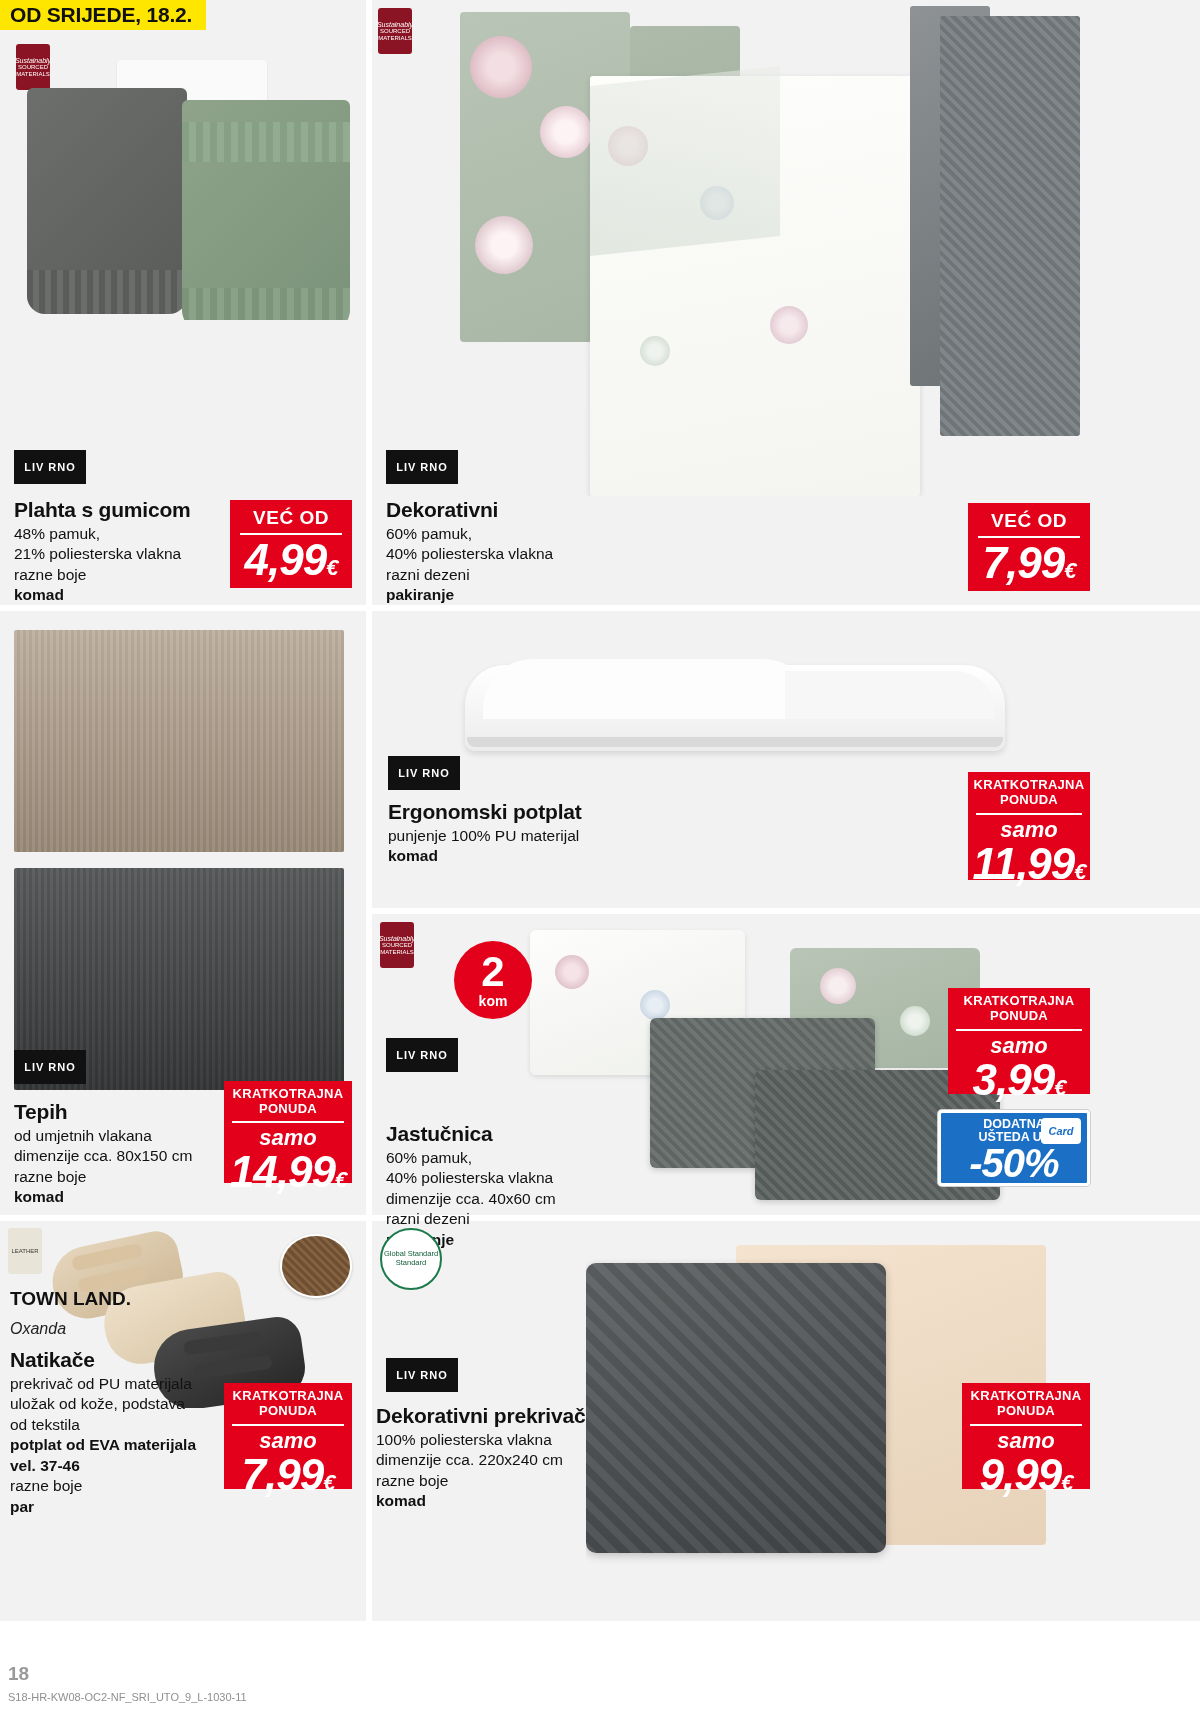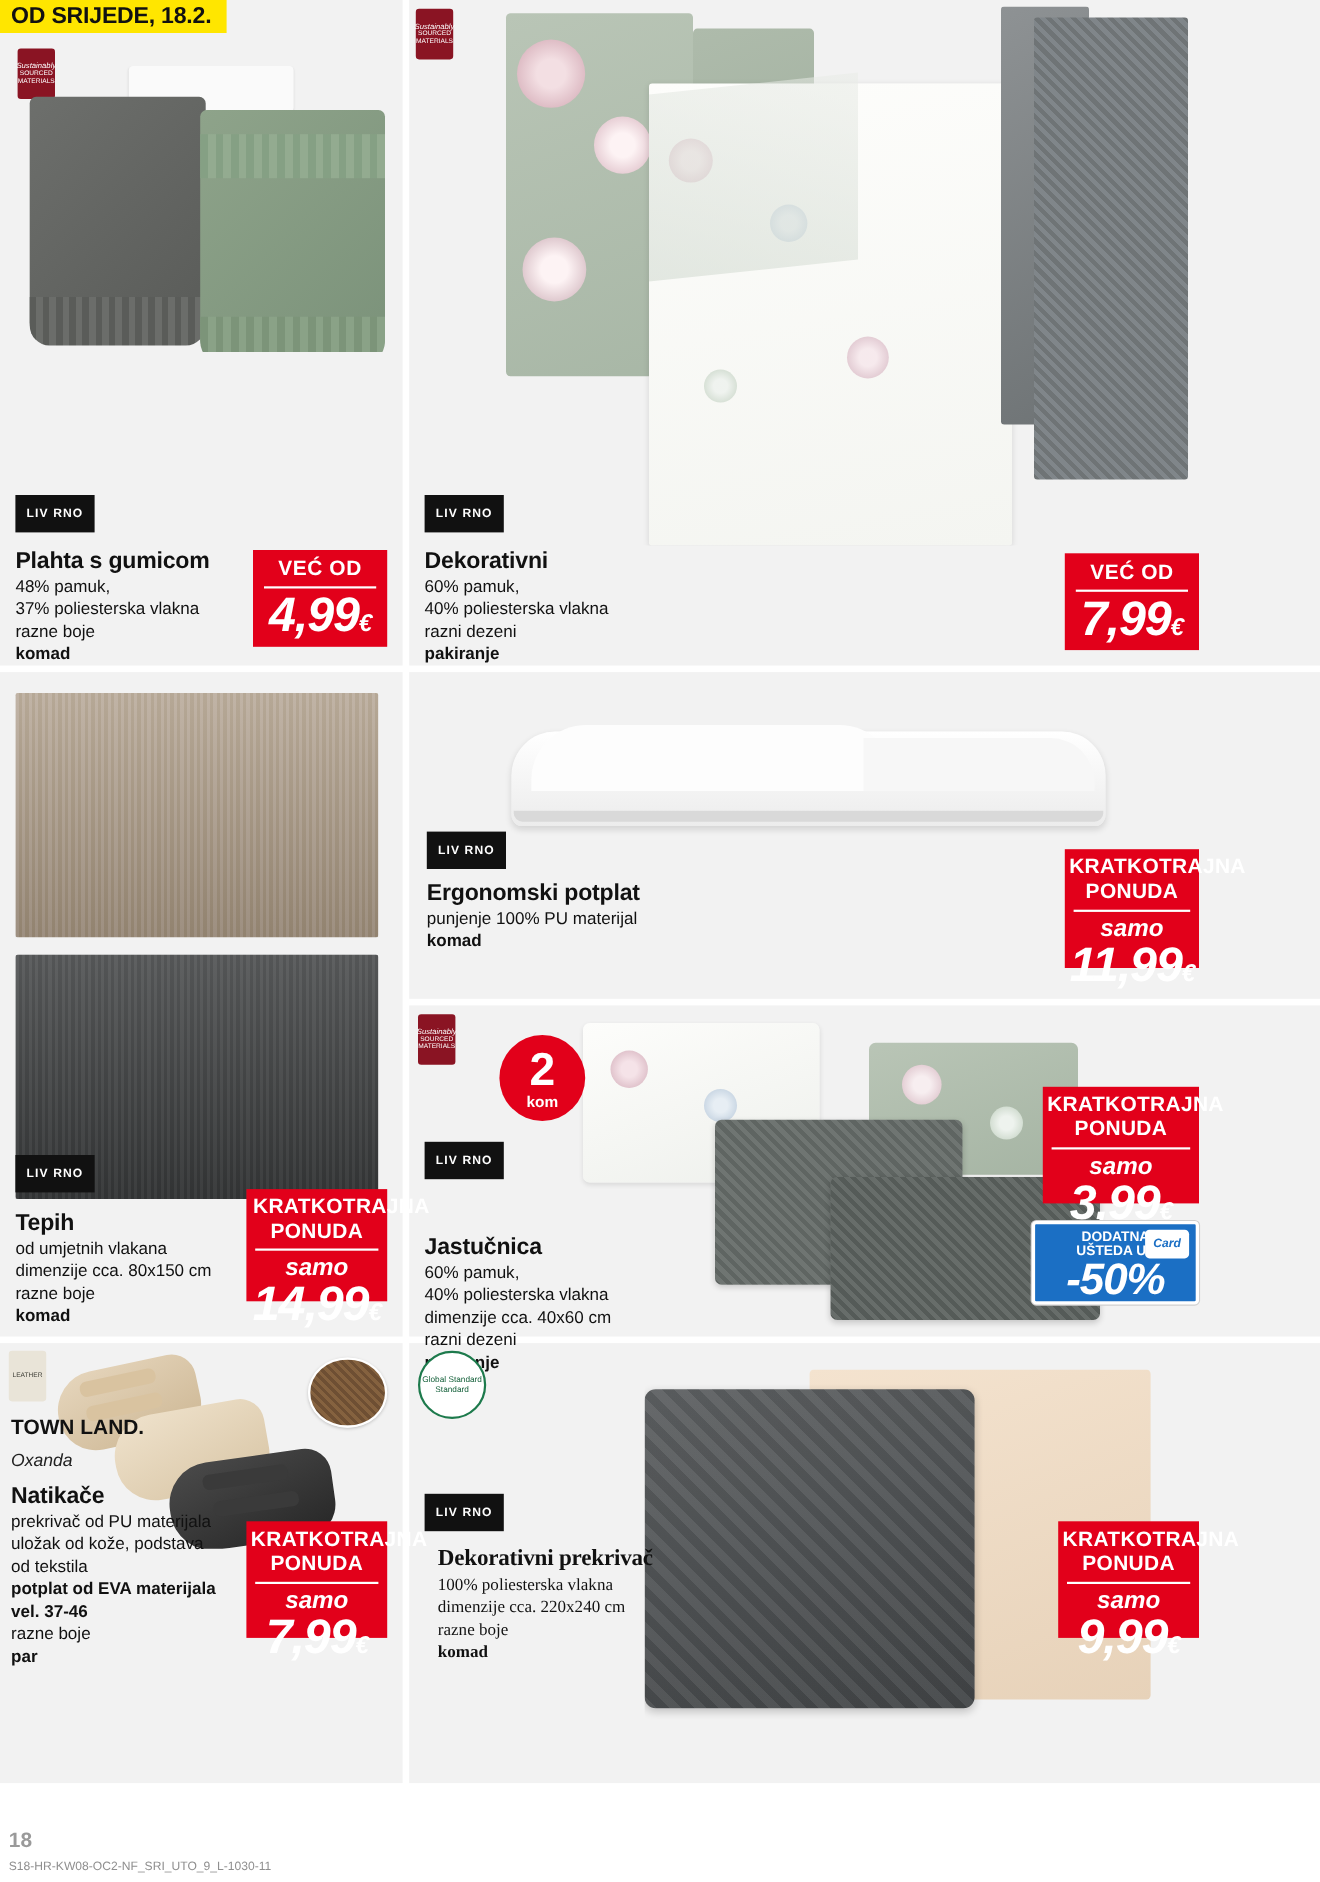--- a/index.html
+++ b/index.html
@@ -23,21 +23,21 @@
     font-size:11px;
   }
 
   .prod-title { font-size:21px; font-weight:bold; color:#111; margin:0 0 2px 0; letter-spacing:-0.2px;}
   .prod-desc { font-size:15.5px; line-height:1.32; color:#111; }
   .prod-desc .b { font-weight:bold; }
 
   
   .pricebox { background:#e2001a; color:#fff; text-align:center; }
   .pricebox .cap { font-weight:bold; font-size:19px; letter-spacing:.5px; }
-  .pricebox .small-cap { font-weight:bold; font-size:19px; line-height:1.15; letter-spacing:.3px;}
+  .pricebox .small-cap { font-weight:bold; font-size:13px; line-height:1.15; letter-spacing:.3px;}
   .pricebox .samo { font-weight:bold; font-size:22px; font-style:italic; }
   .pricebox .val {
     font-weight:bold; font-style:italic; font-size:44px; line-height:.95; letter-spacing:-1px;
   }
   .pricebox .val .cur { font-size:22px; font-style:italic; }
 
   
   .dimtable { font-size:15px; color:#111; }
   .dimtable .row { display:flex; align-items:center; border-bottom:2px solid #111; padding:6px 2px 5px 6px; }
   .dimtable .row:first-child { border-top:2px solid #111; }
@@ -134,21 +134,21 @@
   </div>
 
   <div class="brand-badge" style="position:absolute;left:14px;top:450px;width:72px;height:34px;">
     <span>LIV RNO</span>
   </div>
 
   <div style="position:absolute;left:14px;top:498px;width:220px;">
     <div class="prod-title">Plahta s gumicom</div>
     <div class="prod-desc">
       <div>48% pamuk,</div>
-      <div>37% poliesterska vlakna</div>
+      <div>21% poliesterska vlakna</div>
       <div>razne boje</div>
       <div class="b">komad</div>
     </div>
   </div>
 
   <div class="pricebox" style="position:absolute;left:230px;top:500px;width:122px;height:88px;">
     <div class="cap" style="padding-top:7px;">VEĆ OD</div>
     <div style="background:#fff;height:2px;margin:4px 10px 2px 10px;"></div>
     <div class="val" style="padding-top:2px;">
       <span>4,99</span><span class="cur">€</span>
@@ -378,21 +378,21 @@
   <div class="img" style="left:586px;top:1245px;width:470px;height:330px;">
     <div style="position:absolute;left:150px;top:0;width:310px;height:300px;background:linear-gradient(160deg,#f4e3cf,#e7d2b9);border-radius:4px;"></div>
     <div style="position:absolute;left:0;top:18px;width:300px;height:290px;background:linear-gradient(160deg,#5d6062,#414446);border-radius:10px;box-shadow:0 3px 8px rgba(0,0,0,.2);"></div>
     <div style="position:absolute;left:0;top:18px;width:300px;height:290px;background:repeating-linear-gradient(45deg,rgba(255,255,255,.06) 0 8px,rgba(0,0,0,.05) 8px 16px);border-radius:10px;"></div>
   </div>
 
   <div class="brand-badge" style="position:absolute;left:386px;top:1358px;width:72px;height:34px;">
     <span>LIV RNO</span>
   </div>
 
-  <div style="position:absolute;left:398px;top:1404px;width:280px;font-family:Liberation Serif, serif;">
+  <div style="position:absolute;left:376px;top:1404px;width:280px;">
     <div class="prod-title">Dekorativni prekrivač</div>
     <div class="prod-desc">
       <div>100% poliesterska vlakna</div>
       <div>dimenzije cca. 220x240 cm</div>
       <div>razne boje</div>
       <div class="b">komad</div>
     </div>
   </div>
 
   <div class="pricebox" style="position:absolute;left:962px;top:1383px;width:128px;height:106px;">

